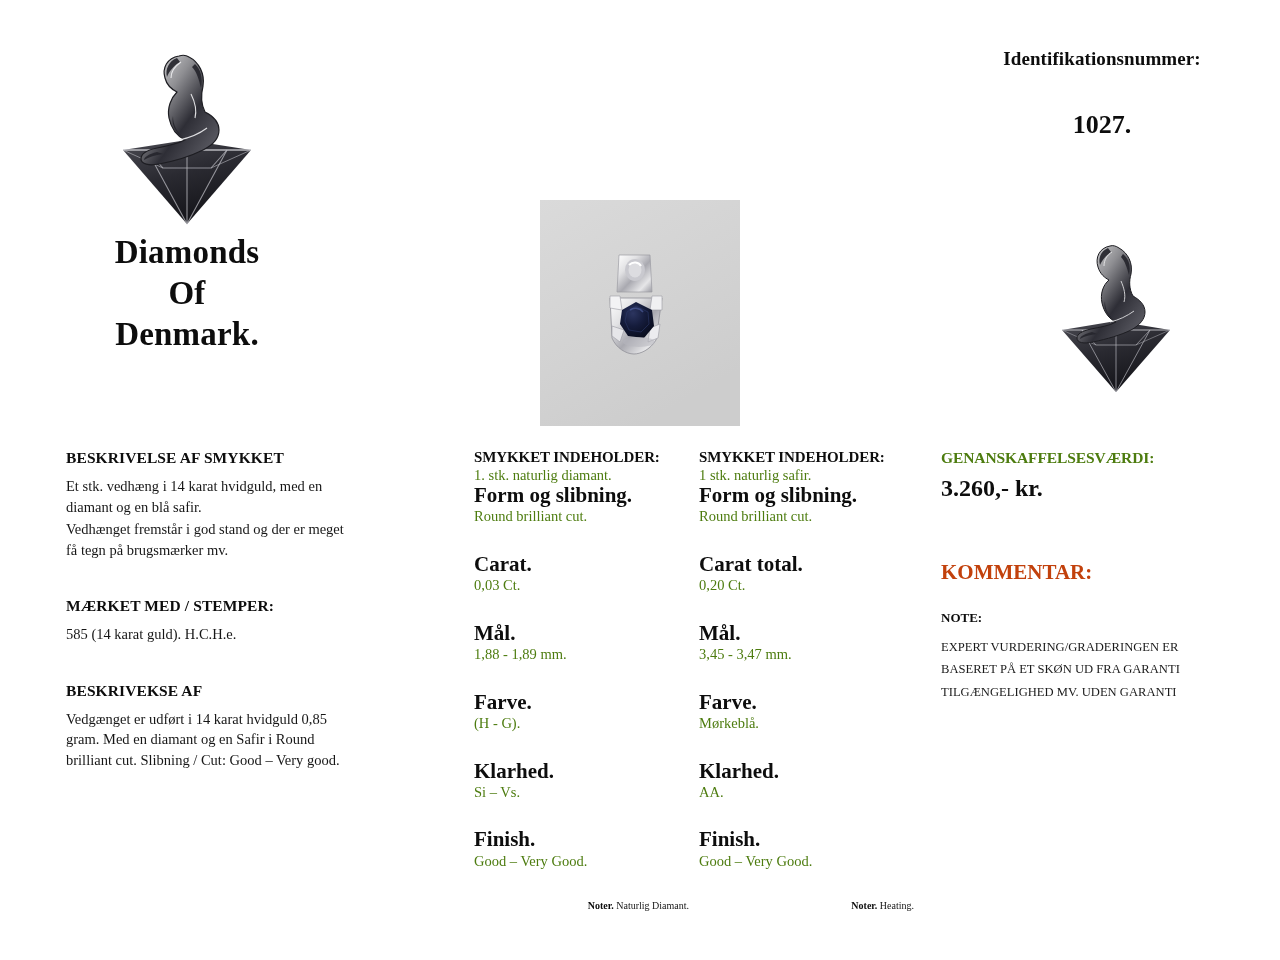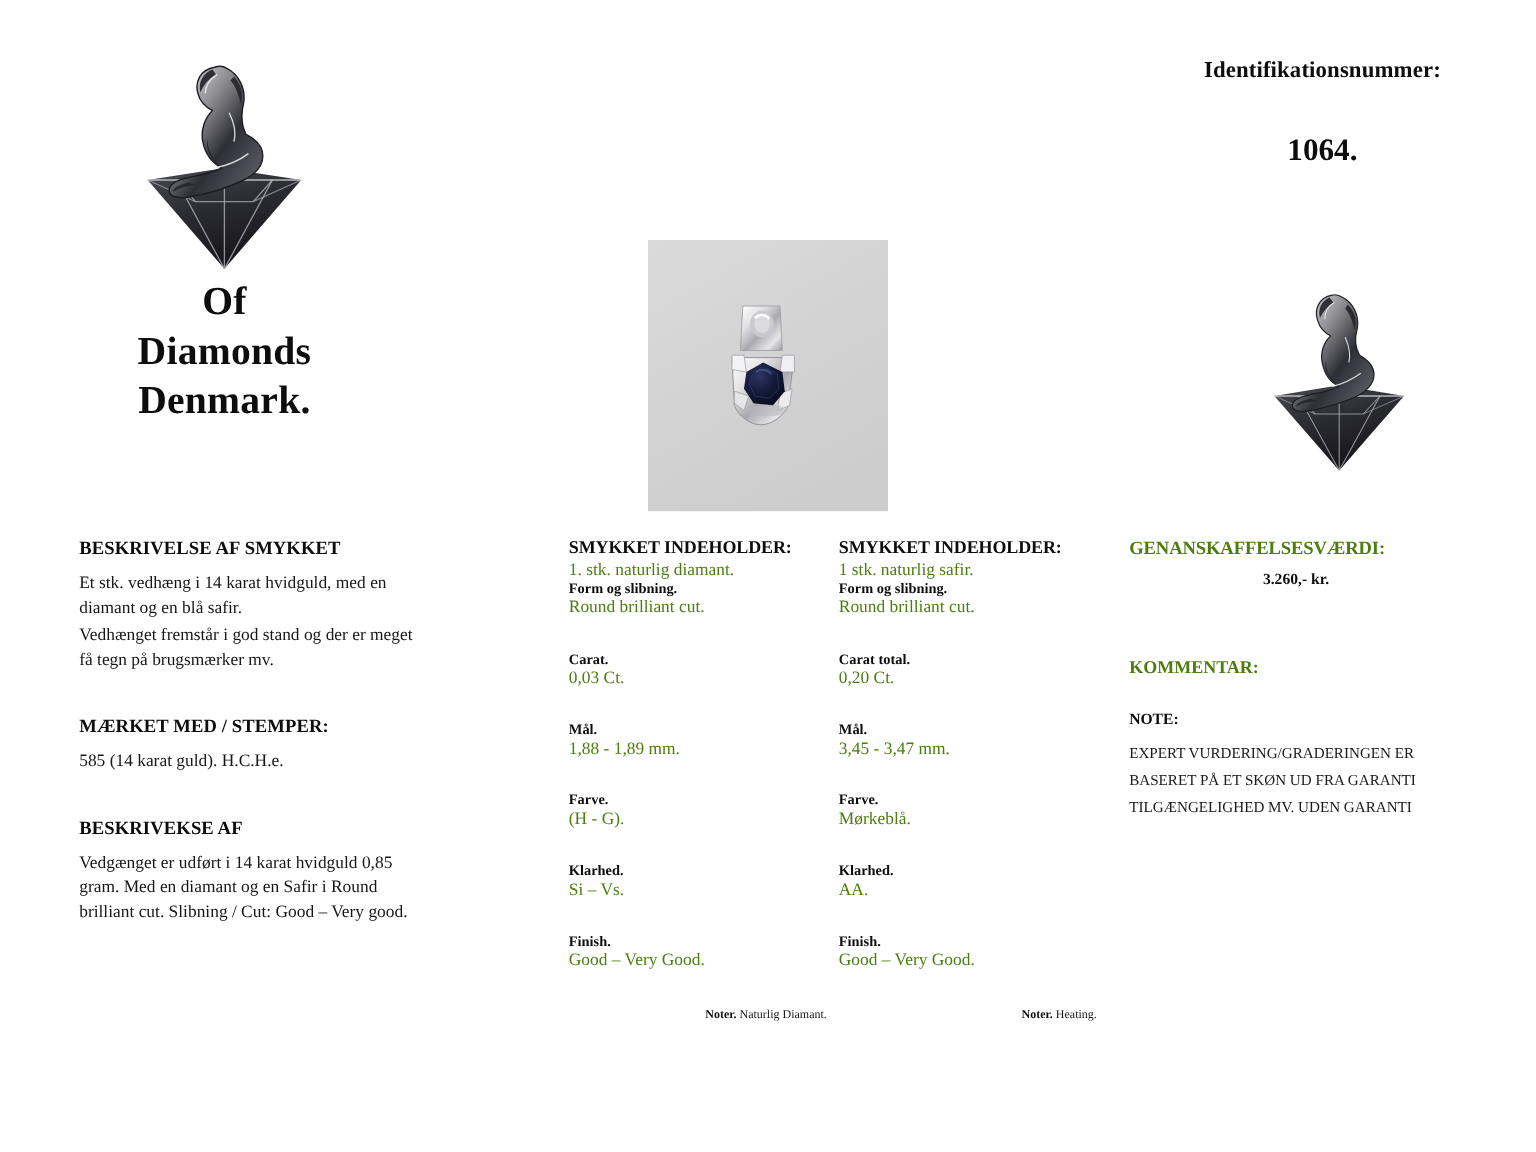--- a/index.html
+++ b/index.html
@@ -101,21 +101,21 @@
   }
   .body-text.tight { line-height: 1.42; }
 
   .gap-lg { height: 36px; }
 
   
   .spec { margin-top: 27px; }
   .spec:first-child { margin-top: 0; }
   .spec-label {
     font-weight: bold;
-    font-size: 12px;
+    font-size: 21px;
     color: #0d0d0d;
     line-height: 1.12;
   }
   .spec-value {
     font-size: 14.5px;
     color: #4d7c0f;
     line-height: 1.2;
     margin-top: 1px;
   }
   .spec-head {
@@ -135,29 +135,28 @@
 
   
   .value-head {
     font-weight: bold;
     font-size: 15.5px;
     letter-spacing: -0.1px;
     color: #4d7c0f;
   }
   .value-amount {
     font-weight: bold;
-    font-size: 13px;
-    text-align: center;
+    font-size: 24px;
     margin-top: 8px;
     color: #0d0d0d;
   }
   .kommentar-head {
     font-weight: bold;
-    font-size: 15px;
-    color: #4d7c0f;
+    font-size: 21px;
+    color: #c2410c;
     margin-top: 58px;
   }
   .kommentar-body {
     font-style: italic;
     font-size: 14.5px;
     line-height: 1.97;
     color: #161616;
     margin-top: 12px;
   }
   .note-head {
@@ -217,29 +216,29 @@
           <path d="M50 124 C42 126 37 129 37 132 C42 129 48 127 56 126 Z"></path>
         </g>
         <g fill="none" stroke="#f0f0f2" stroke-width="1.1" opacity="0.9">
           <path d="M74 34 C68 38 64 44 64 50"></path>
           <path d="M84 66 C88 74 90 82 88 90"></path>
           <path d="M72 112 C82 110 92 106 100 100"></path>
         </g>
       </svg>
     </div>
     <div class="brand-name">
+      <span>Diamonds</span>
       <span>Of</span>
-      <span>Diamonds</span>
       <span>Denmark.</span>
     </div>
   </div>
 
   <div class="ident-block">
     <div class="ident-label">Identifikationsnummer:</div>
-    <div class="ident-value">1064.</div>
+    <div class="ident-value">1027.</div>
   </div>
 
   <div class="photo-frame">
     <svg viewBox="0 0 200 226" xmlns="http://www.w3.org/2000/svg">
       <defs>
         <linearGradient id="bgph" x1="0" y1="0" x2="0.5" y2="1">
           <stop offset="0%" stop-color="#dadada"></stop>
           <stop offset="55%" stop-color="#d3d3d3"></stop>
           <stop offset="100%" stop-color="#cdcdcd"></stop>
         </linearGradient>

